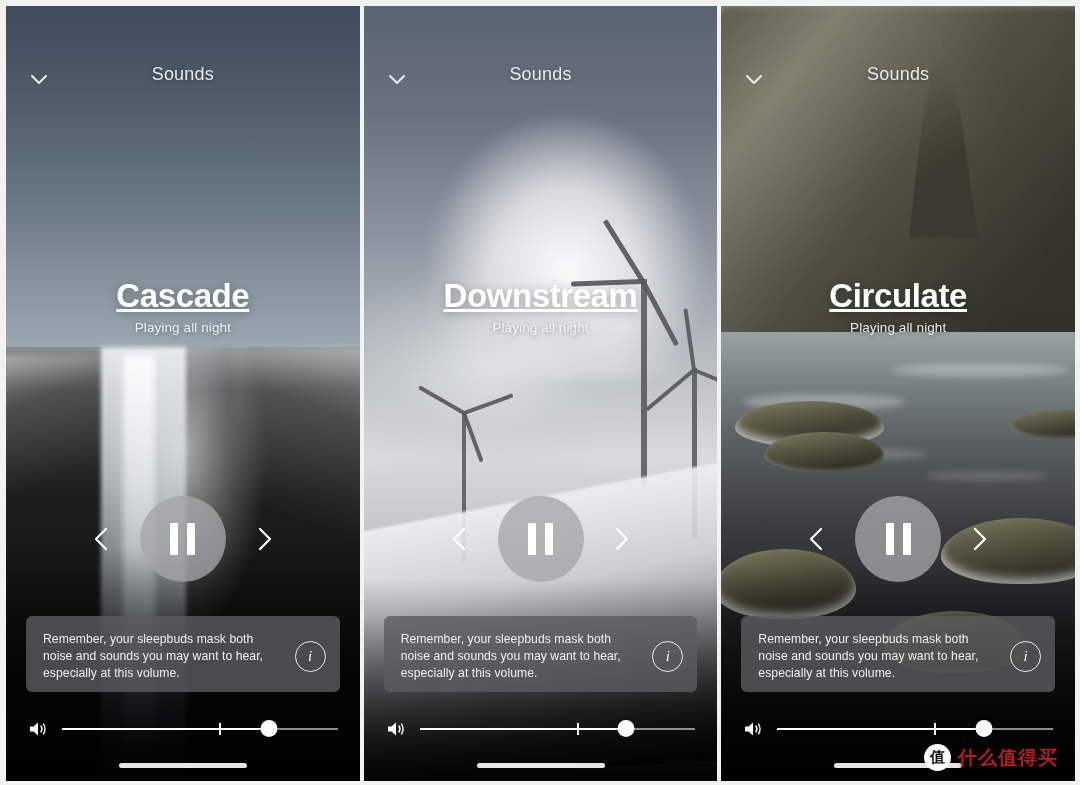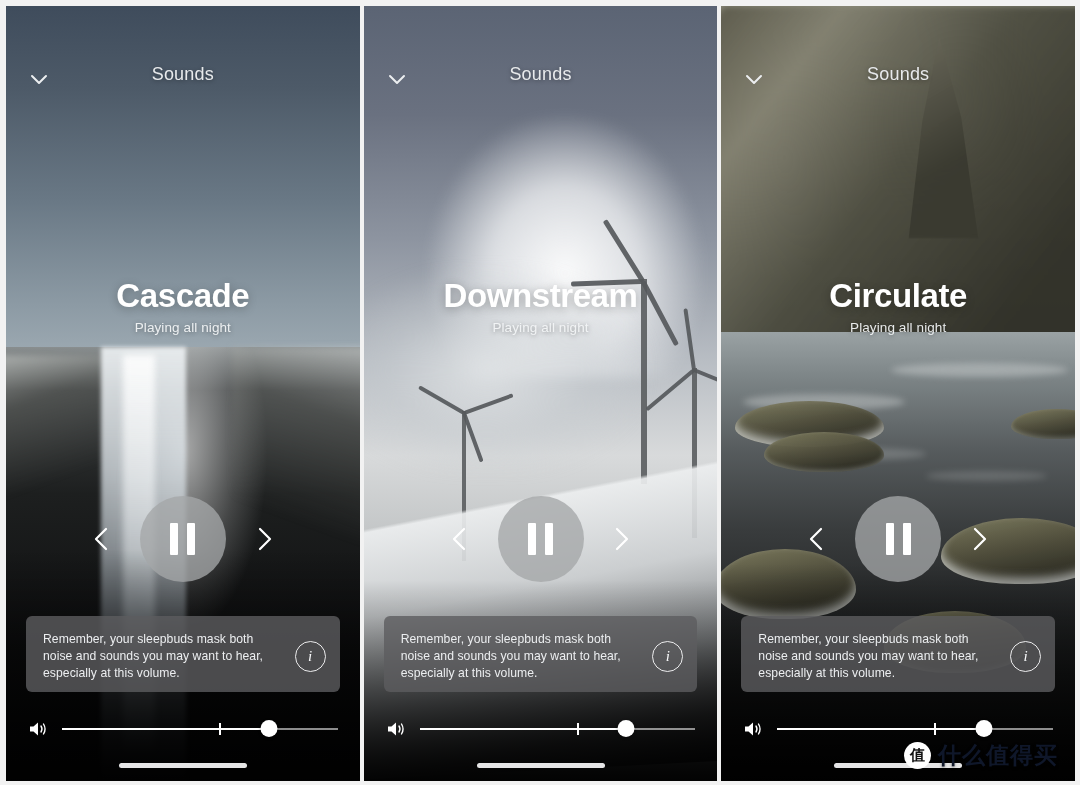--- a/index.html
+++ b/index.html
@@ -157,20 +157,21 @@
   .track-block {
     position: absolute; left: 0; right: 0; top: 272px; text-align: center;
   }
   .track-name {
     color: #ffffff;
     font-size: 33px;
     font-weight: bold;
     letter-spacing: -.4px;
     text-shadow: 0 2px 10px rgba(0,0,0,.28);
     line-height: 1.12;
+    text-decoration: underline;
   }
   .track-sub {
     margin-top: 5px;
     color: rgba(244,246,247,.93);
     font-size: 13.5px;
     letter-spacing: .1px;
     text-shadow: 0 1px 5px rgba(0,0,0,.35);
   }
 
   .transport {
@@ -269,21 +270,21 @@
     z-index: 40;
     pointer-events: none;
   }
   .wm-badge {
     width: 27px; height: 27px; border-radius: 50%;
     background: #ffffff; color: #111;
     display: flex; align-items: center; justify-content: center;
     font-size: 15px; font-weight: bold;
   }
   .wm-text {
-    color: #0f172a; font-size: 23px; font-weight: bold;
+    color: #b91c1c; font-size: 19px; font-weight: bold;
     letter-spacing: 1px;
     text-shadow: 0 1px 3px rgba(0,0,0,.5);
   }
 </style>
 </head>
 <body>
 
 <div id="stage">
 
   <div class="panel">

